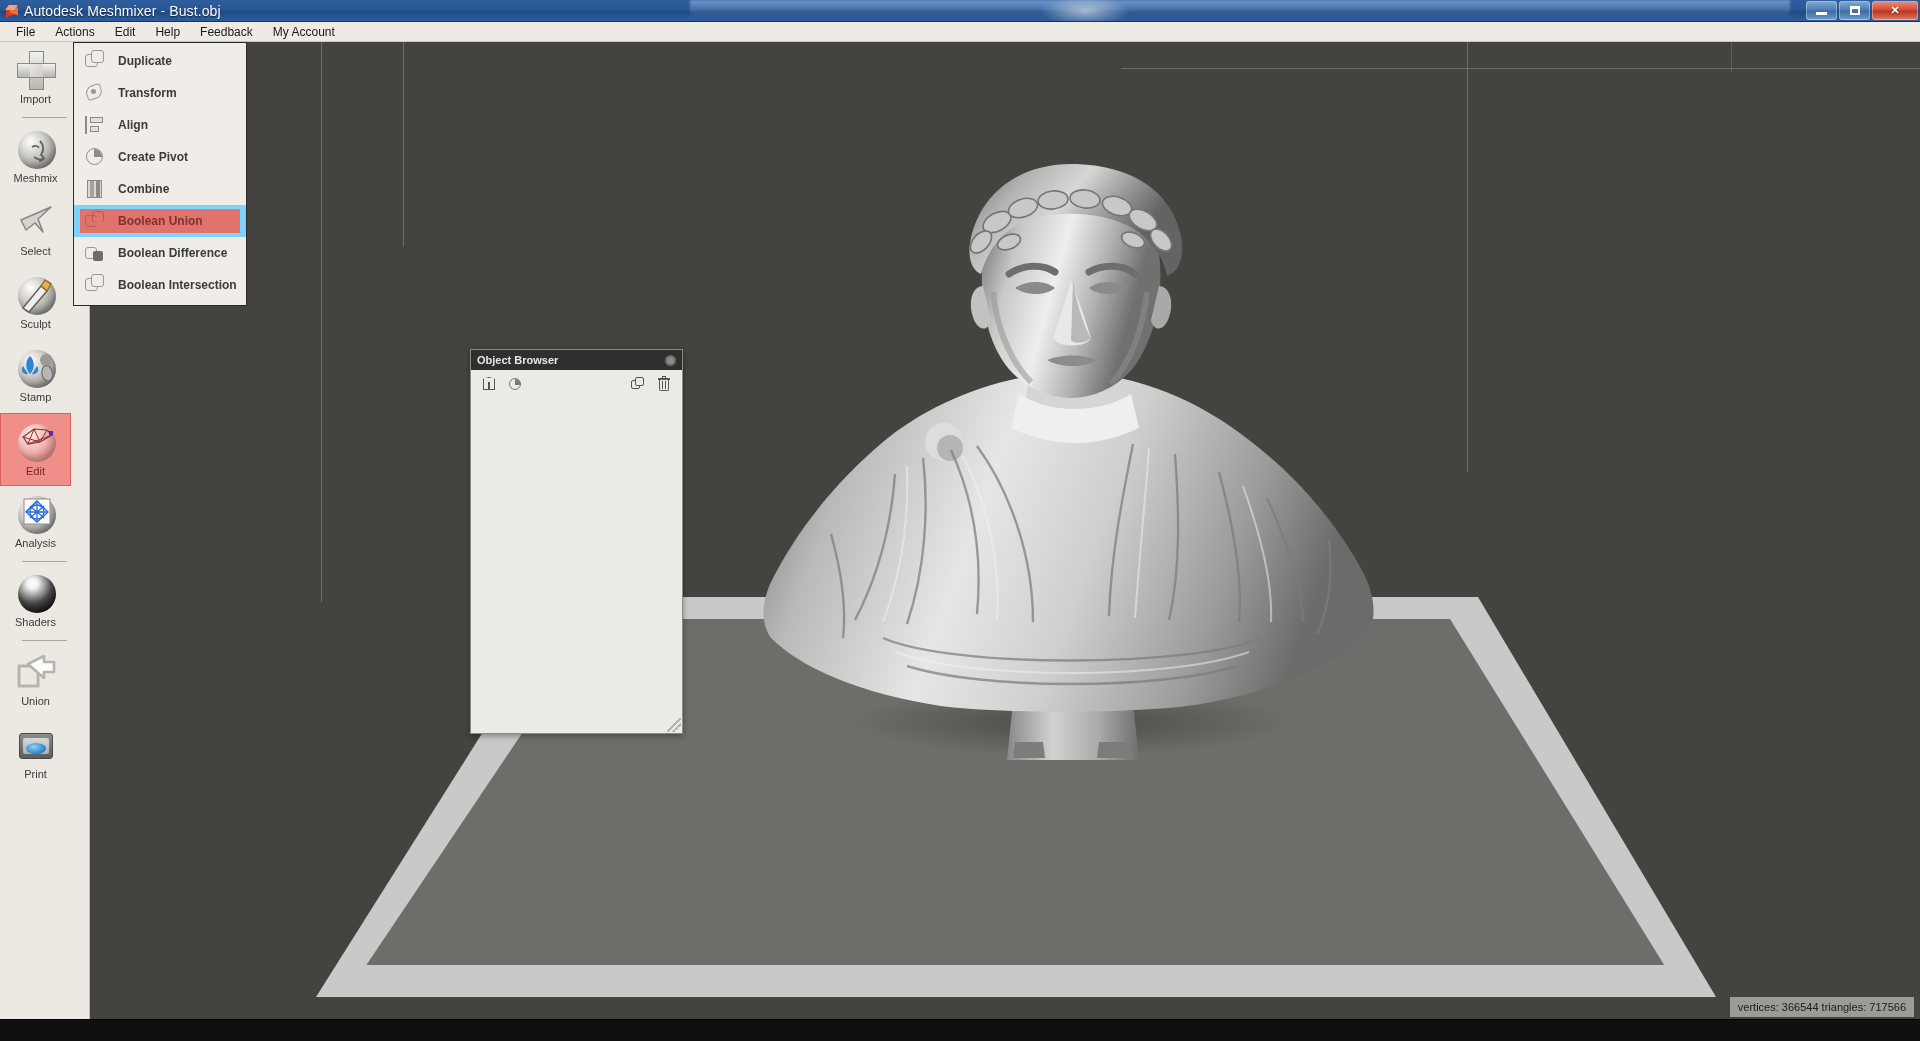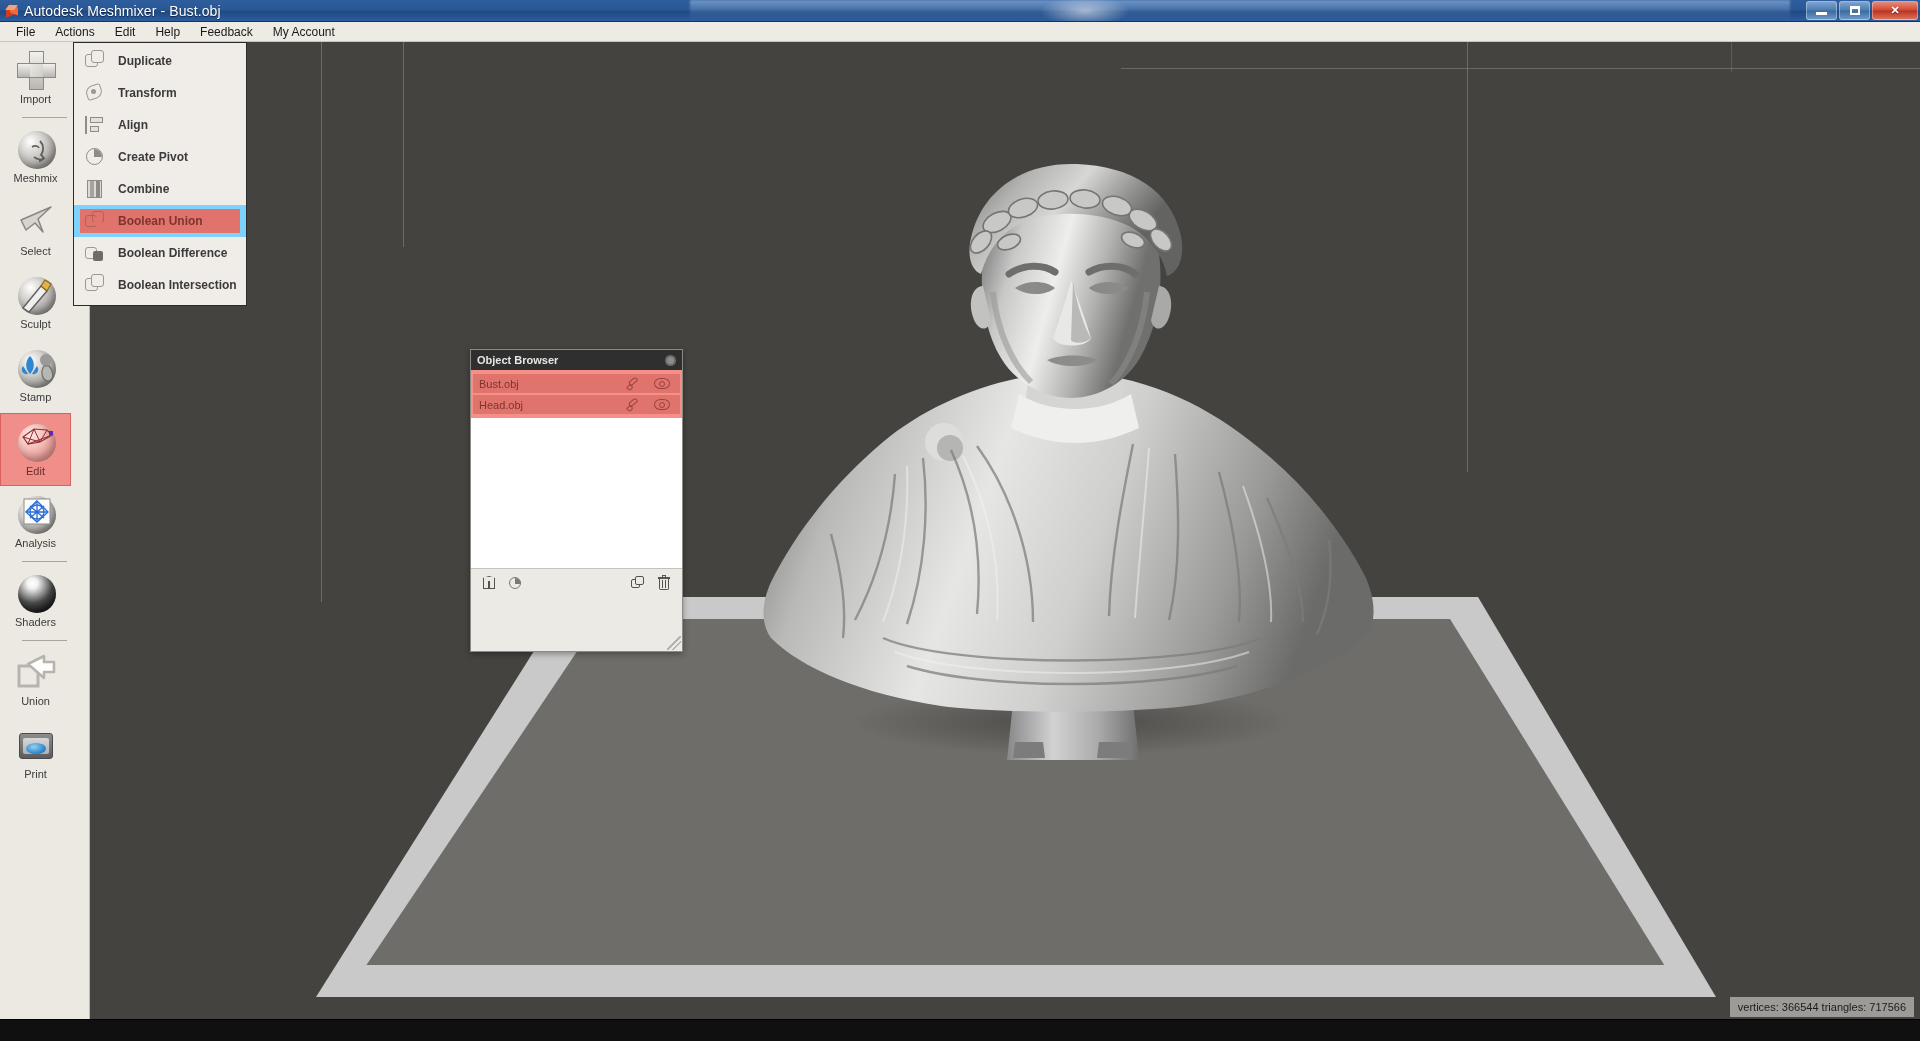--- a/index.html
+++ b/index.html
@@ -186,21 +186,21 @@
   .pv-wedge{position:absolute;left:10px;top:3px;width:8px;height:8px;background:#8e8b87;border-top-right-radius:8px;}
   .cb-box{position:absolute;left:3px;top:2px;width:15px;height:18px;border:1.6px solid #8e8b87;background:#ddd9d4;}
   .cb-l{position:absolute;left:6px;top:3px;width:4px;height:16px;background:#a6a29d;}
   .cb-r{position:absolute;left:12px;top:3px;width:4px;height:16px;background:#8e8b87;}
   .bu-a{position:absolute;left:1px;top:5px;width:12px;height:12px;border:1.8px solid currentColor;border-radius:3px;}
   .bu-b{position:absolute;left:8px;top:1px;width:12px;height:12px;border:1.8px solid currentColor;border-radius:3px;background:transparent;}
   .bu-cut{position:absolute;left:9.6px;top:6.6px;width:8.8px;height:8.8px;background:#f0ede8;}
 
   
   #objbrowser{
-    position:absolute; left:470px; top:349px; width:213px; height:303px;
+    position:absolute; left:470px; top:349px; width:213px; height:385px;
     background:#eceae5;
     border:1px solid #8d8a85;
     box-shadow:0 2px 6px rgba(0,0,0,.35);
     z-index:50;
     display:flex; flex-direction:column;
   }
   #ob-title{
     height:20px; background:#2f2f2f; color:#e9e7e3;
     font-size:11px; font-weight:bold; display:flex; align-items:center;
     padding:0 6px; justify-content:space-between;
@@ -632,51 +632,20 @@
     <div class="dd-lbl">Boolean Intersection</div>
   </div>
 </div>
 
 <div id="objbrowser">
   <div id="ob-title">
     <span>Object Browser</span>
     <span id="ob-gear"></span>
   </div>
 
-  <div id="ob-list">
-    <div id="ob-selband"></div>
-
-    <div class="ob-row sel" style="margin-top:4px;">
-      <span class="ob-name">Bust.obj</span>
-      <span class="ob-icons">
-        <span class="ico-pencil">
-            <i class="pen-b"></i>
-            <i class="pen-t"></i>
-          </span>
-        <span class="ico-eye">
-            <i class="eye-o"></i>
-            <i class="eye-p"></i>
-          </span>
-      </span>
-    </div>
-
-    <div class="ob-row sel" style="margin-top:2px;">
-      <span class="ob-name">Head.obj</span>
-      <span class="ob-icons">
-        <span class="ico-pencil">
-            <i class="pen-b"></i>
-            <i class="pen-t"></i>
-          </span>
-        <span class="ico-eye">
-            <i class="eye-o"></i>
-            <i class="eye-p"></i>
-          </span>
-      </span>
-    </div>
-  </div>
 
   <div id="ob-bottom">
     <div class="obb-left">
       <span class="obi">
           <i class="cube-top"></i>
           <i class="cube-b"></i>
           <i class="cube-m"></i>
         </span>
       <span class="obi">
           <i class="pie-c"></i>

